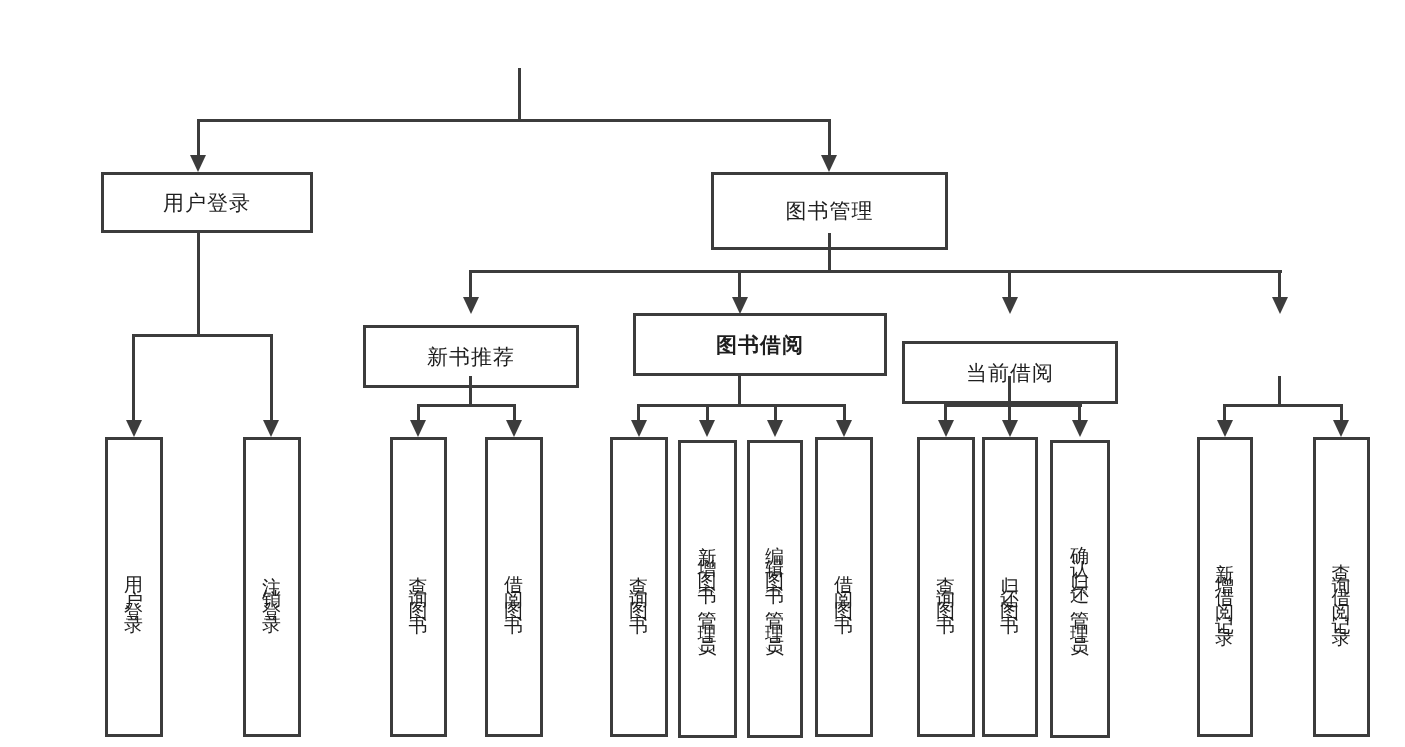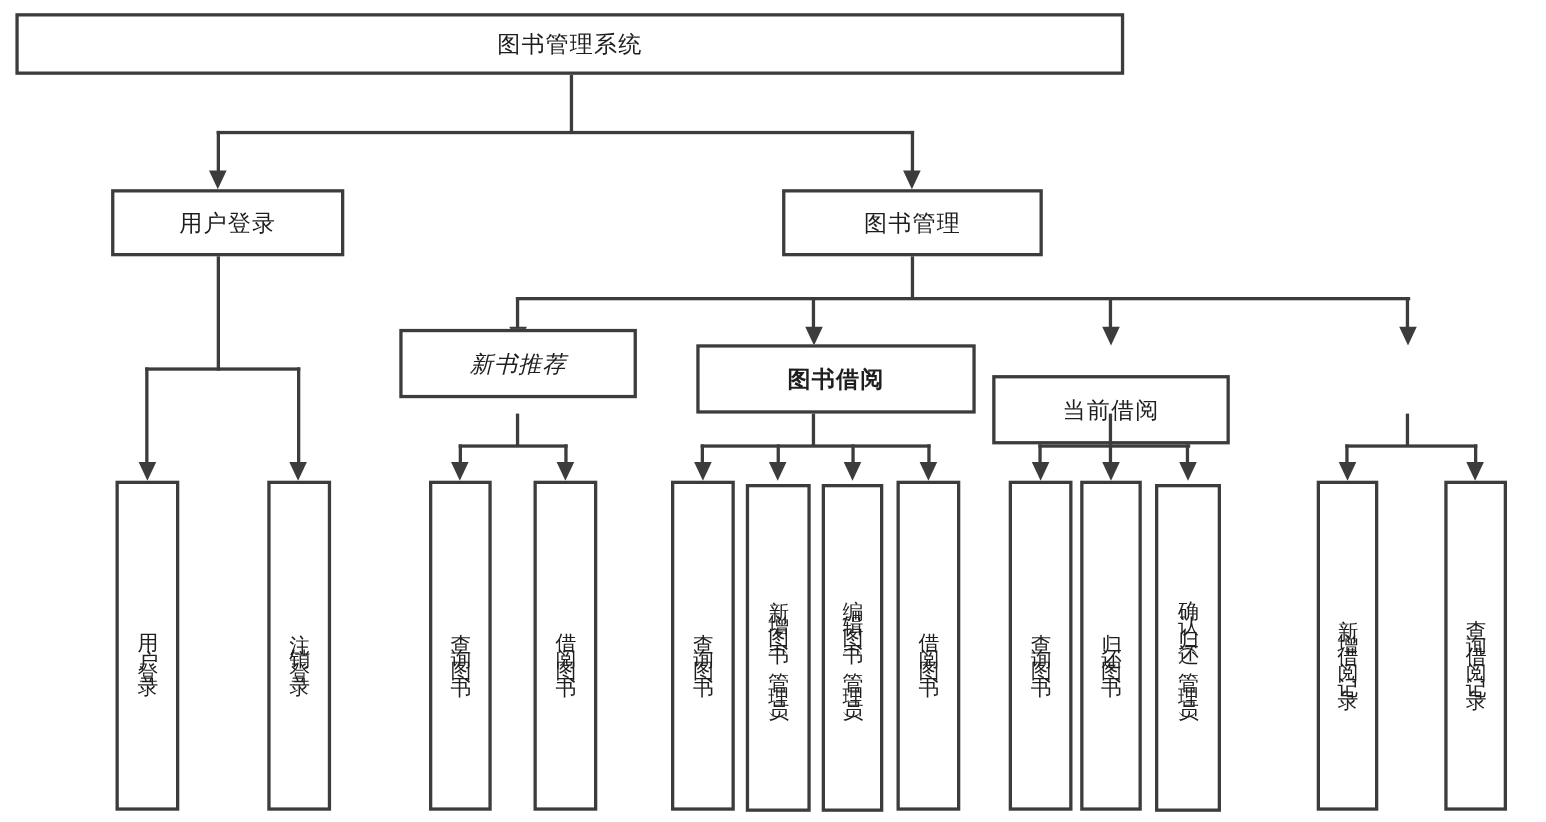--- a/index.html
+++ b/index.html
@@ -51,35 +51,32 @@
     color:#c6c6c6;
     letter-spacing:1px;
     white-space:nowrap;
   }
 </style>
 </head>
 <body>
 
 <div class="stage">
 
-  <div class="box" style="left:14px;top:12px;width:1008px;height:56px;">
-    <span>图书管理系统</span>
-  </div>
 
   <div class="vline" style="left:518px;top:68px;height:53px;"></div>
   <div class="hline" style="left:197px;top:119px;width:634px;"></div>
   <div class="vline" style="left:197px;top:119px;height:38px;"></div>
   <div class="arrowhead" style="left:190px;top:155px;"></div>
   <div class="vline" style="left:828px;top:119px;height:38px;"></div>
   <div class="arrowhead" style="left:821px;top:155px;"></div>
 
   <div class="box" style="left:101px;top:172px;width:212px;height:61px;">
     <span>用户登录</span>
   </div>
-  <div class="box" style="left:711px;top:172px;width:237px;height:61px;">
+  <div class="box" style="left:711px;top:172px;width:237px;height:78px;">
     <span>图书管理</span>
   </div>
 
   <div class="vline" style="left:197px;top:233px;height:104px;"></div>
   <div class="hline" style="left:132px;top:334px;width:141px;"></div>
   <div class="vline" style="left:132px;top:334px;height:87px;"></div>
   <div class="arrowhead" style="left:126px;top:420px;"></div>
   <div class="vline" style="left:270px;top:334px;height:87px;"></div>
   <div class="arrowhead" style="left:263px;top:420px;"></div>
 
@@ -87,21 +84,21 @@
   <div class="hline" style="left:469px;top:270px;width:813px;"></div>
   <div class="vline" style="left:469px;top:270px;height:30px;"></div>
   <div class="arrowhead" style="left:463px;top:297px;"></div>
   <div class="vline" style="left:738px;top:270px;height:30px;"></div>
   <div class="arrowhead" style="left:732px;top:297px;"></div>
   <div class="vline" style="left:1008px;top:270px;height:30px;"></div>
   <div class="arrowhead" style="left:1002px;top:297px;"></div>
   <div class="vline" style="left:1278px;top:270px;height:30px;"></div>
   <div class="arrowhead" style="left:1272px;top:297px;"></div>
 
-  <div class="box" style="left:363px;top:299px;width:216px;height:63px;font-style:italic;">
+  <div class="box" style="left:363px;top:325px;width:216px;height:63px;">
     <span>新书推荐</span>
   </div>
   <div class="box" style="left:633px;top:313px;width:254px;height:63px;font-weight:bold;">
     <span>图书借阅</span>
   </div>
   <div class="box" style="left:902px;top:313px;width:216px;height:63px;margin-top:28px;">
     <span>当前借阅</span>
   </div>
 
   <div class="vline" style="left:469px;top:376px;height:30px;"></div>

